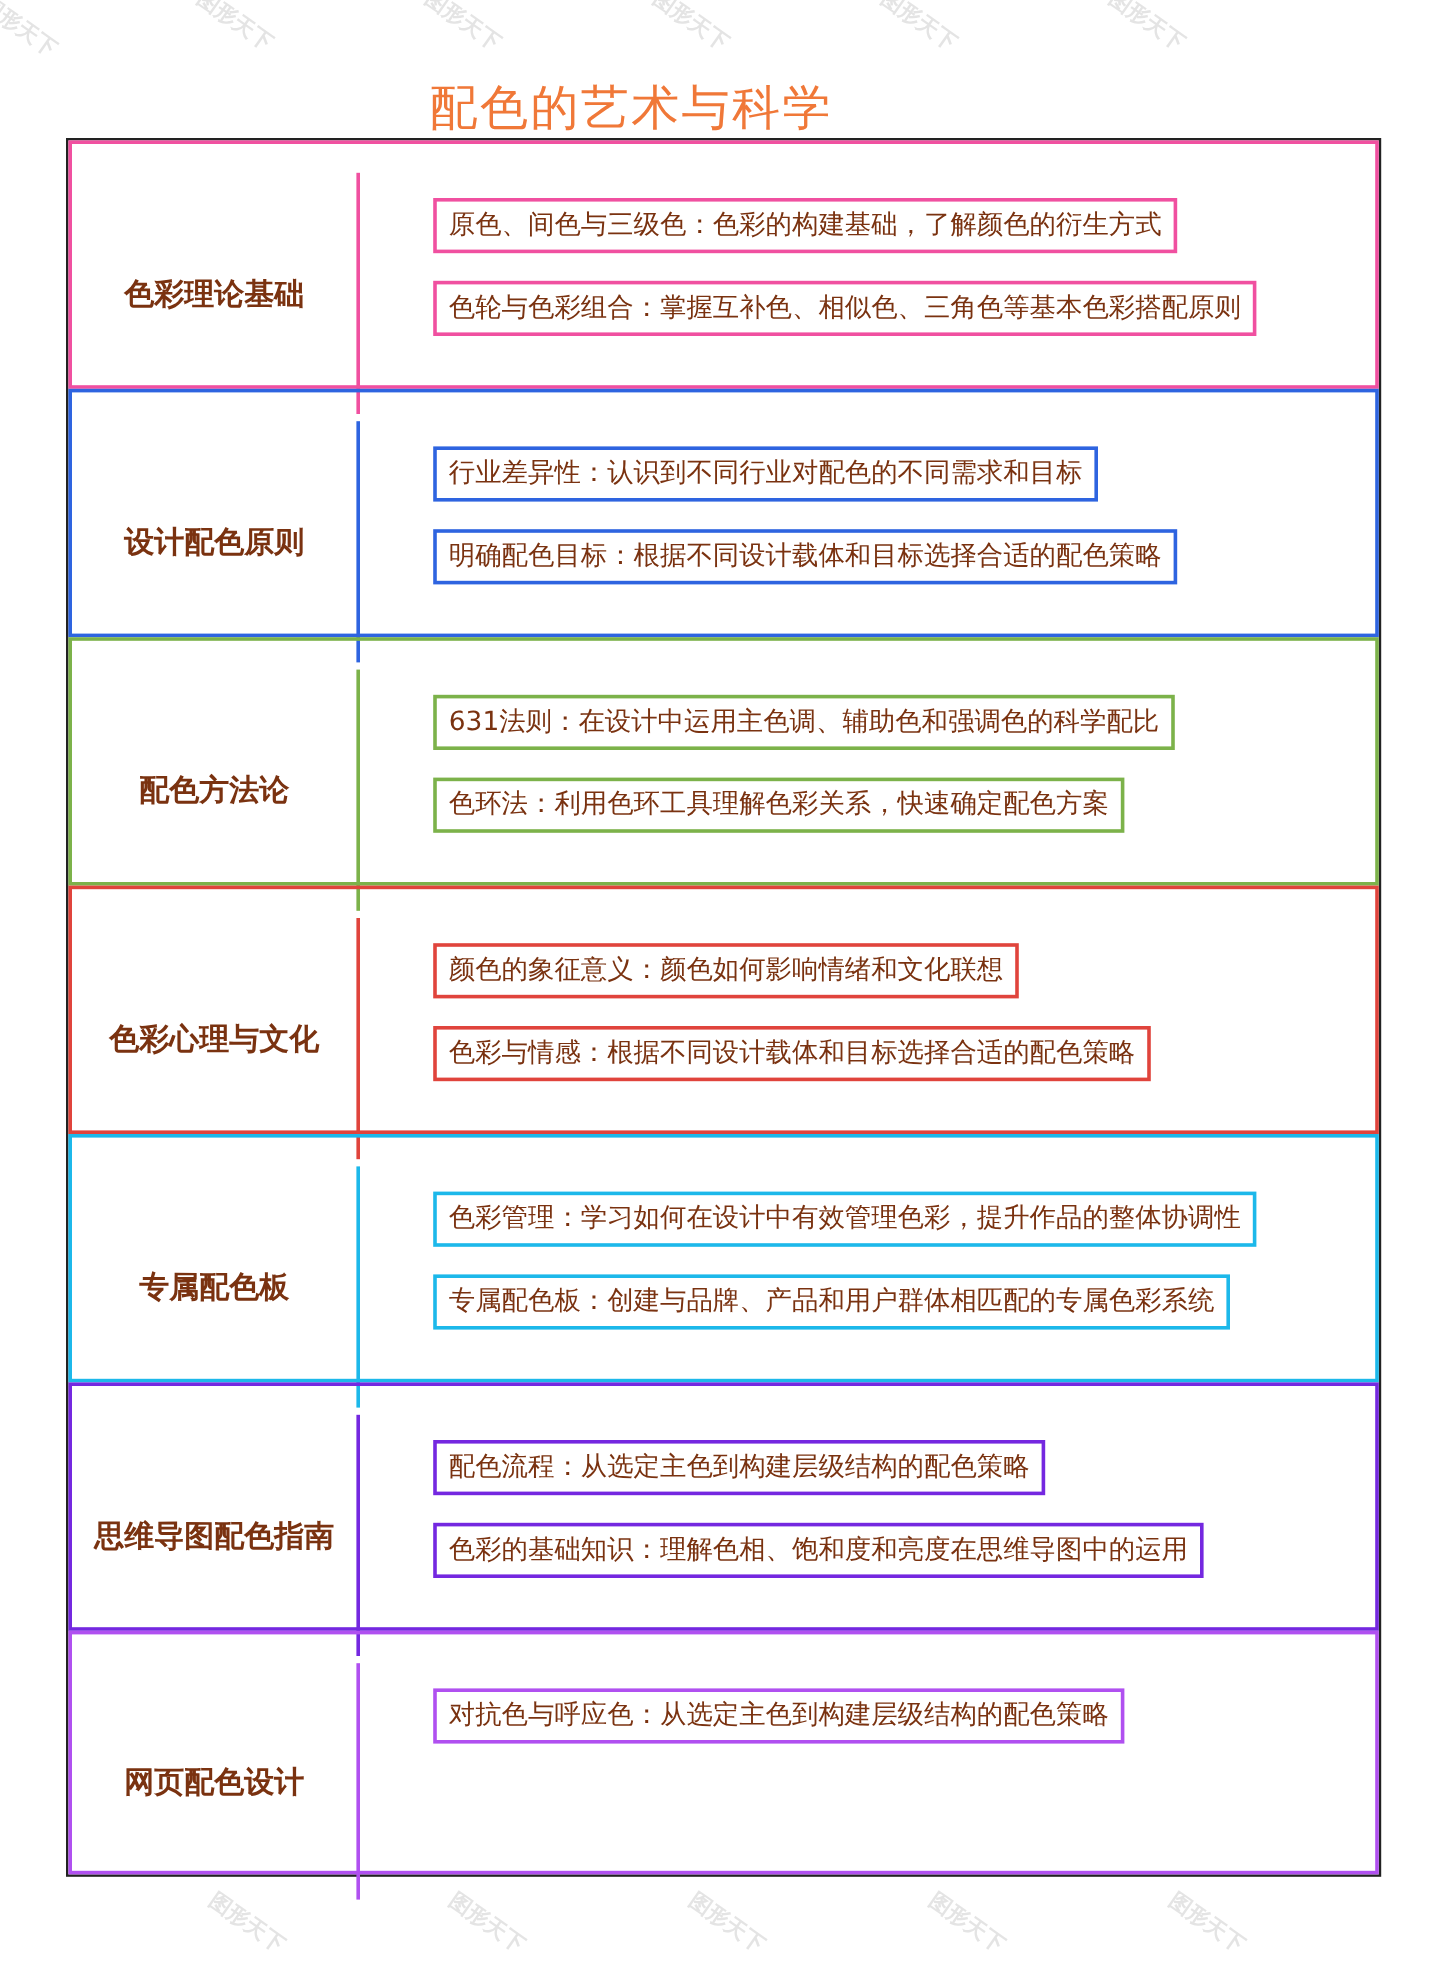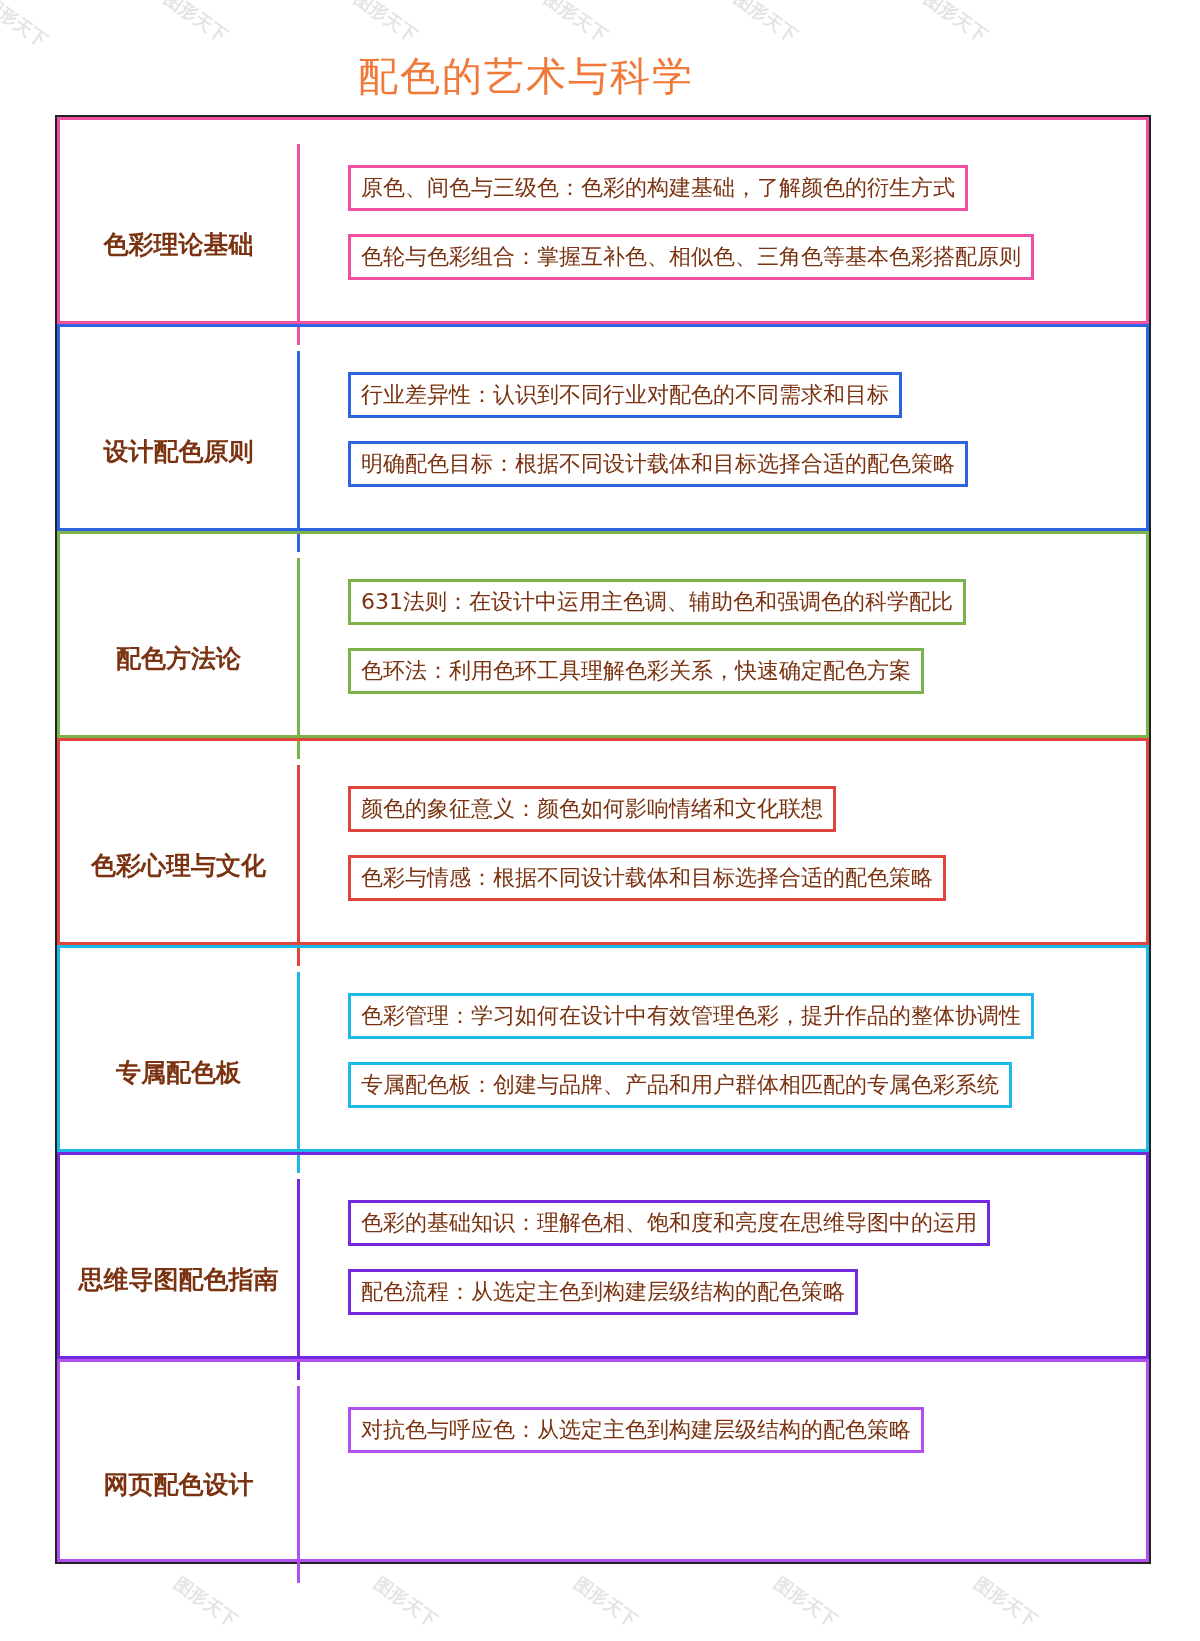--- a/index.html
+++ b/index.html
@@ -21,21 +21,21 @@
       font-weight: bold;
       transform: rotate(35deg);
       white-space: nowrap;
       pointer-events: none;
       user-select: none;
     }
     .title {
       position: absolute;
       left: 0;
       width: 1052px;
-      top: 50px;
+      top: 64px;
       text-align: center;
       font-family: "DejaVu Serif", "Liberation Serif", serif;
       font-size: 40px;
       color: #f07838;
       letter-spacing: 2px;
       line-height: 52px;
     }
     .frame {
       position: absolute;
       left: 55px;
@@ -70,21 +70,21 @@
       color: #7a3210;
       text-align: center;
       margin-top: 24px;
     }
     .items {
       position: absolute;
       left: 240px;
       right: 0;
       top: 0;
       bottom: 0;
-      padding-left: 48px;
+      padding-left: 61px;
       padding-top: 45px;
       box-sizing: border-box;
     }
     .item {
       display: inline-block;
       border: 3px solid var(--c);
       background: #ffffff;
       color: #7a3210;
       font-size: 22px;
       line-height: 36px;
@@ -149,22 +149,22 @@
     <div class="cat">专属配色板</div>
     <div class="items">
       <div class="item-wrap"><span class="item">色彩管理：学习如何在设计中有效管理色彩，提升作品的整体协调性</span></div>
       <div class="item-wrap"><span class="item">专属配色板：创建与品牌、产品和用户群体相匹配的专属色彩系统</span></div>
     </div>
   </div>
 
   <div class="row" style="top:1035px;--c:#7428e0;">
     <div class="cat">思维导图配色指南</div>
     <div class="items">
+      <div class="item-wrap"><span class="item">配色流程：从选定主色到构建层级结构的配色策略</span></div>
       <div class="item-wrap"><span class="item">色彩的基础知识：理解色相、饱和度和亮度在思维导图中的运用</span></div>
-      <div class="item-wrap"><span class="item">配色流程：从选定主色到构建层级结构的配色策略</span></div>
     </div>
   </div>
 
   <div class="row" style="top:1242px;height:203px;--c:#b050f0;">
     <div class="cat">网页配色设计</div>
     <div class="items">
       <div class="item-wrap"><span class="item">对抗色与呼应色：从选定主色到构建层级结构的配色策略</span></div>
     </div>
   </div>
 

